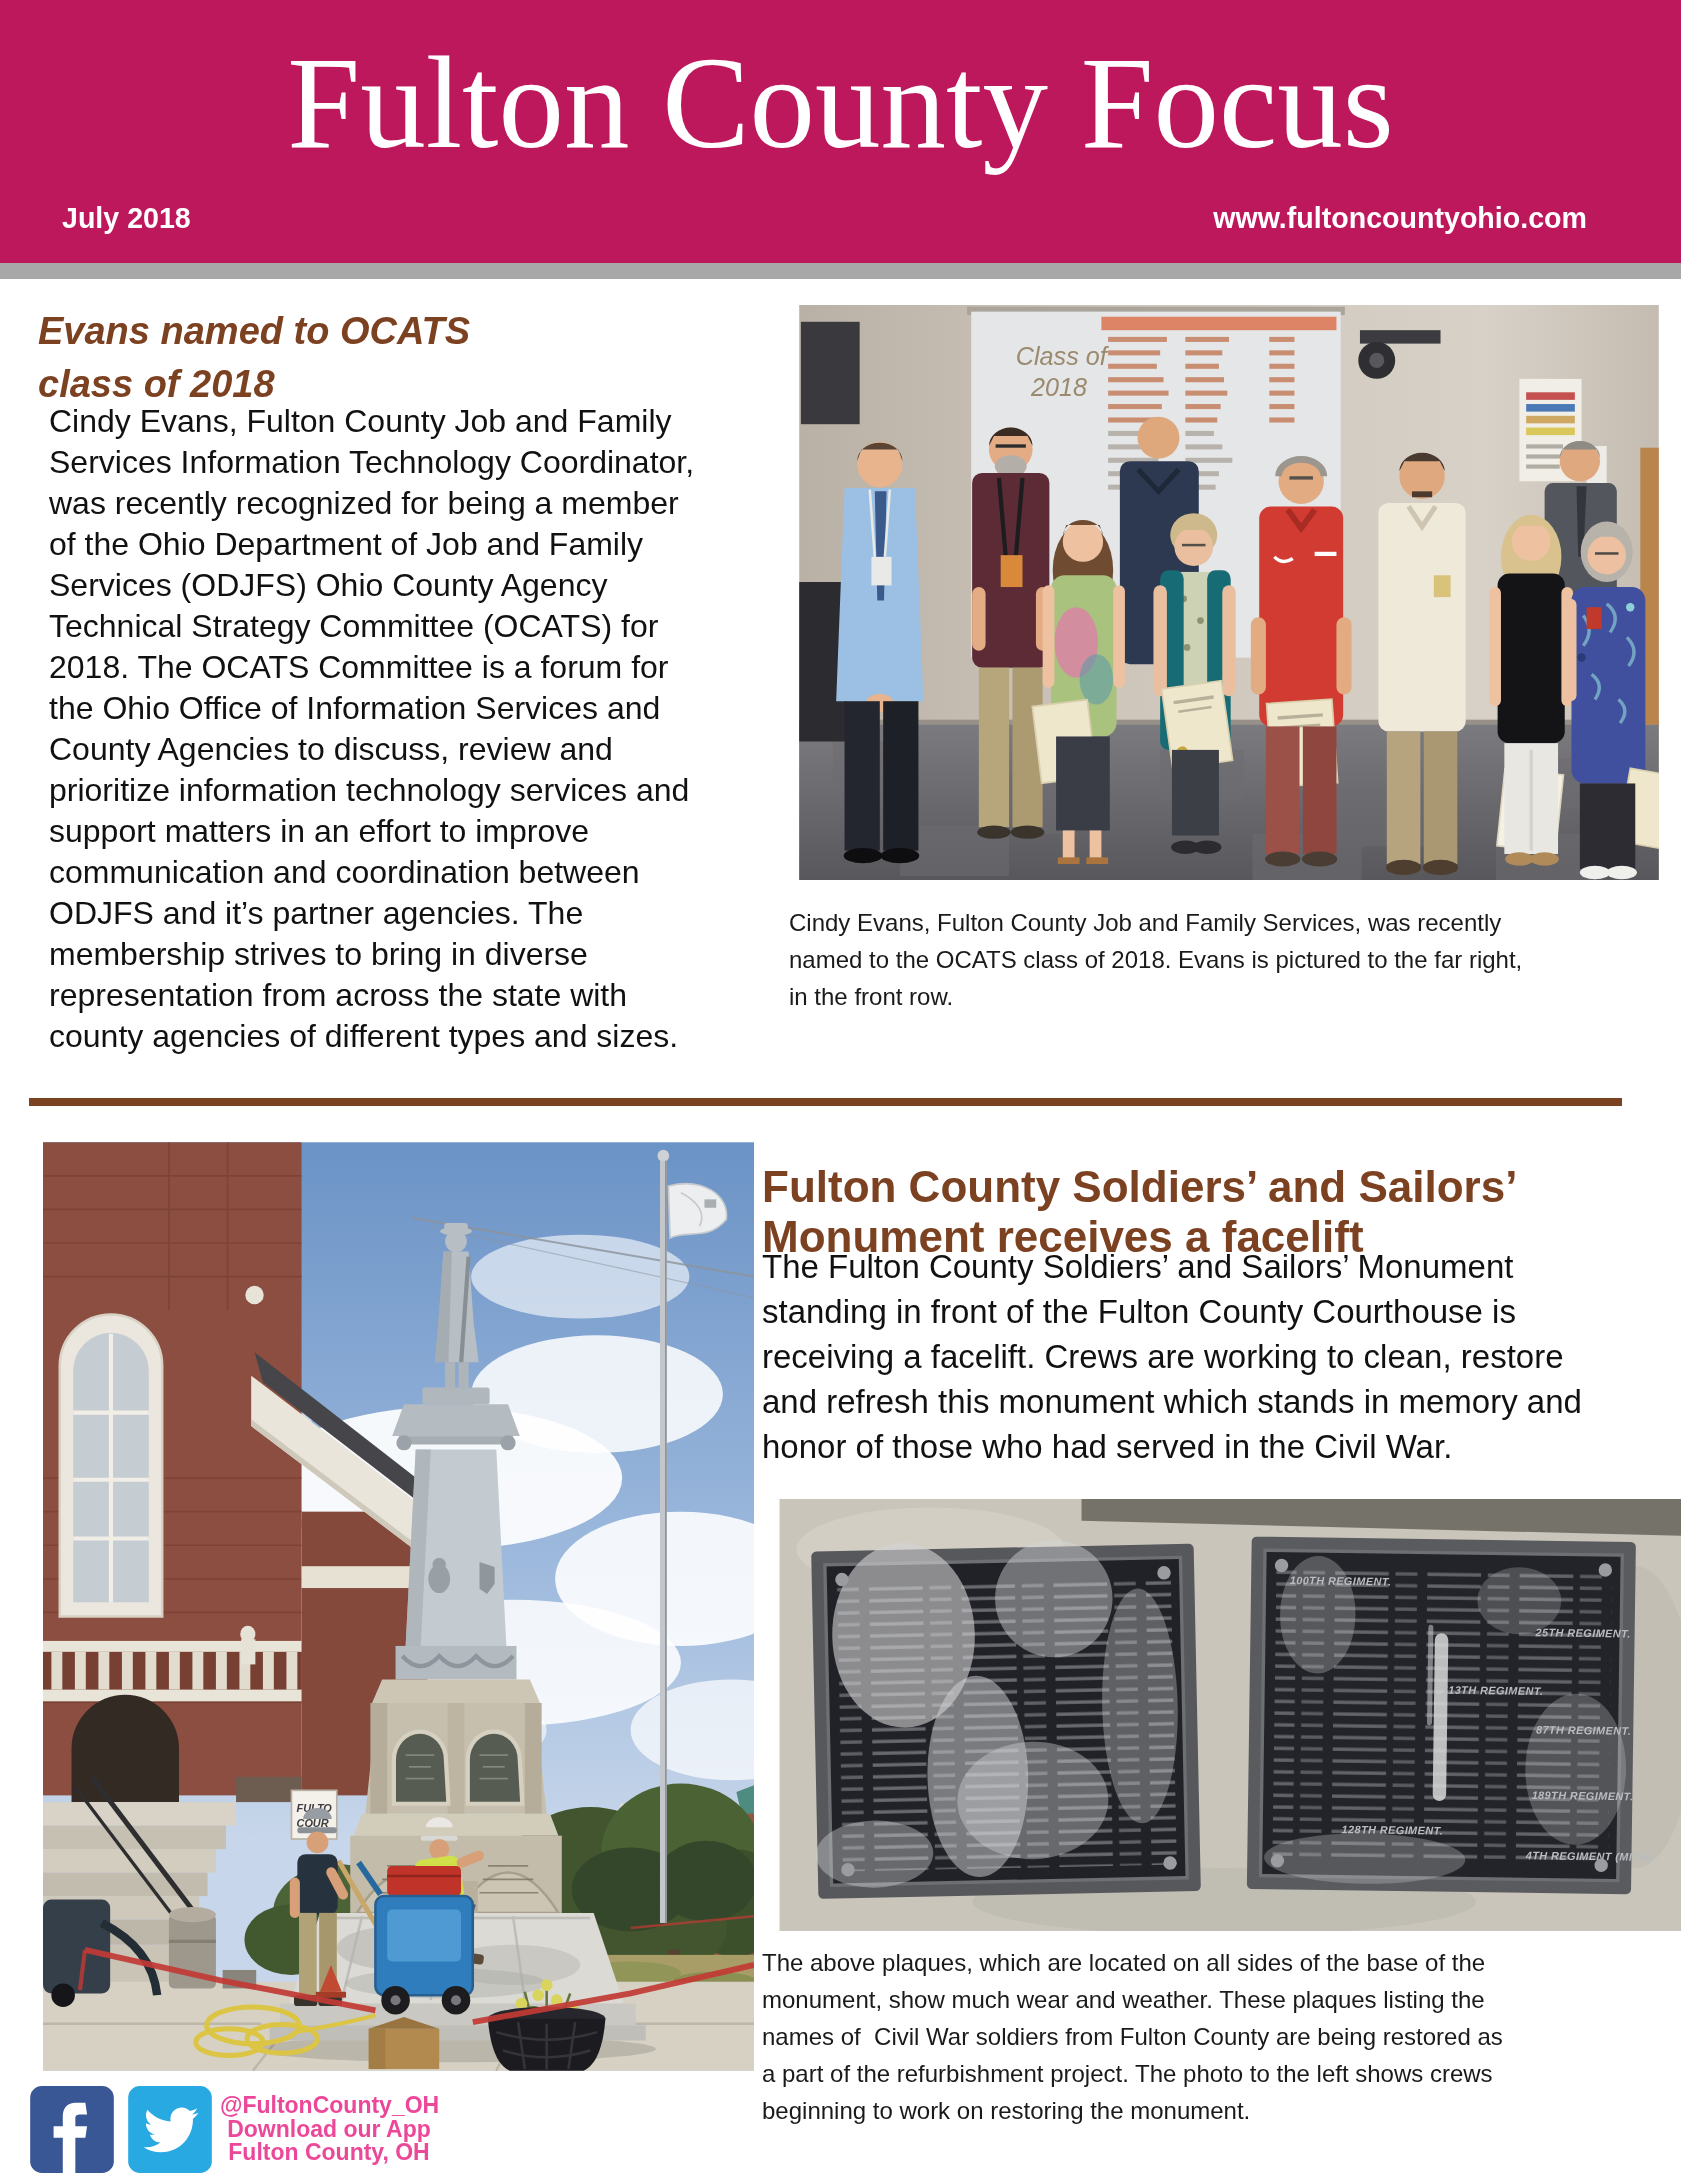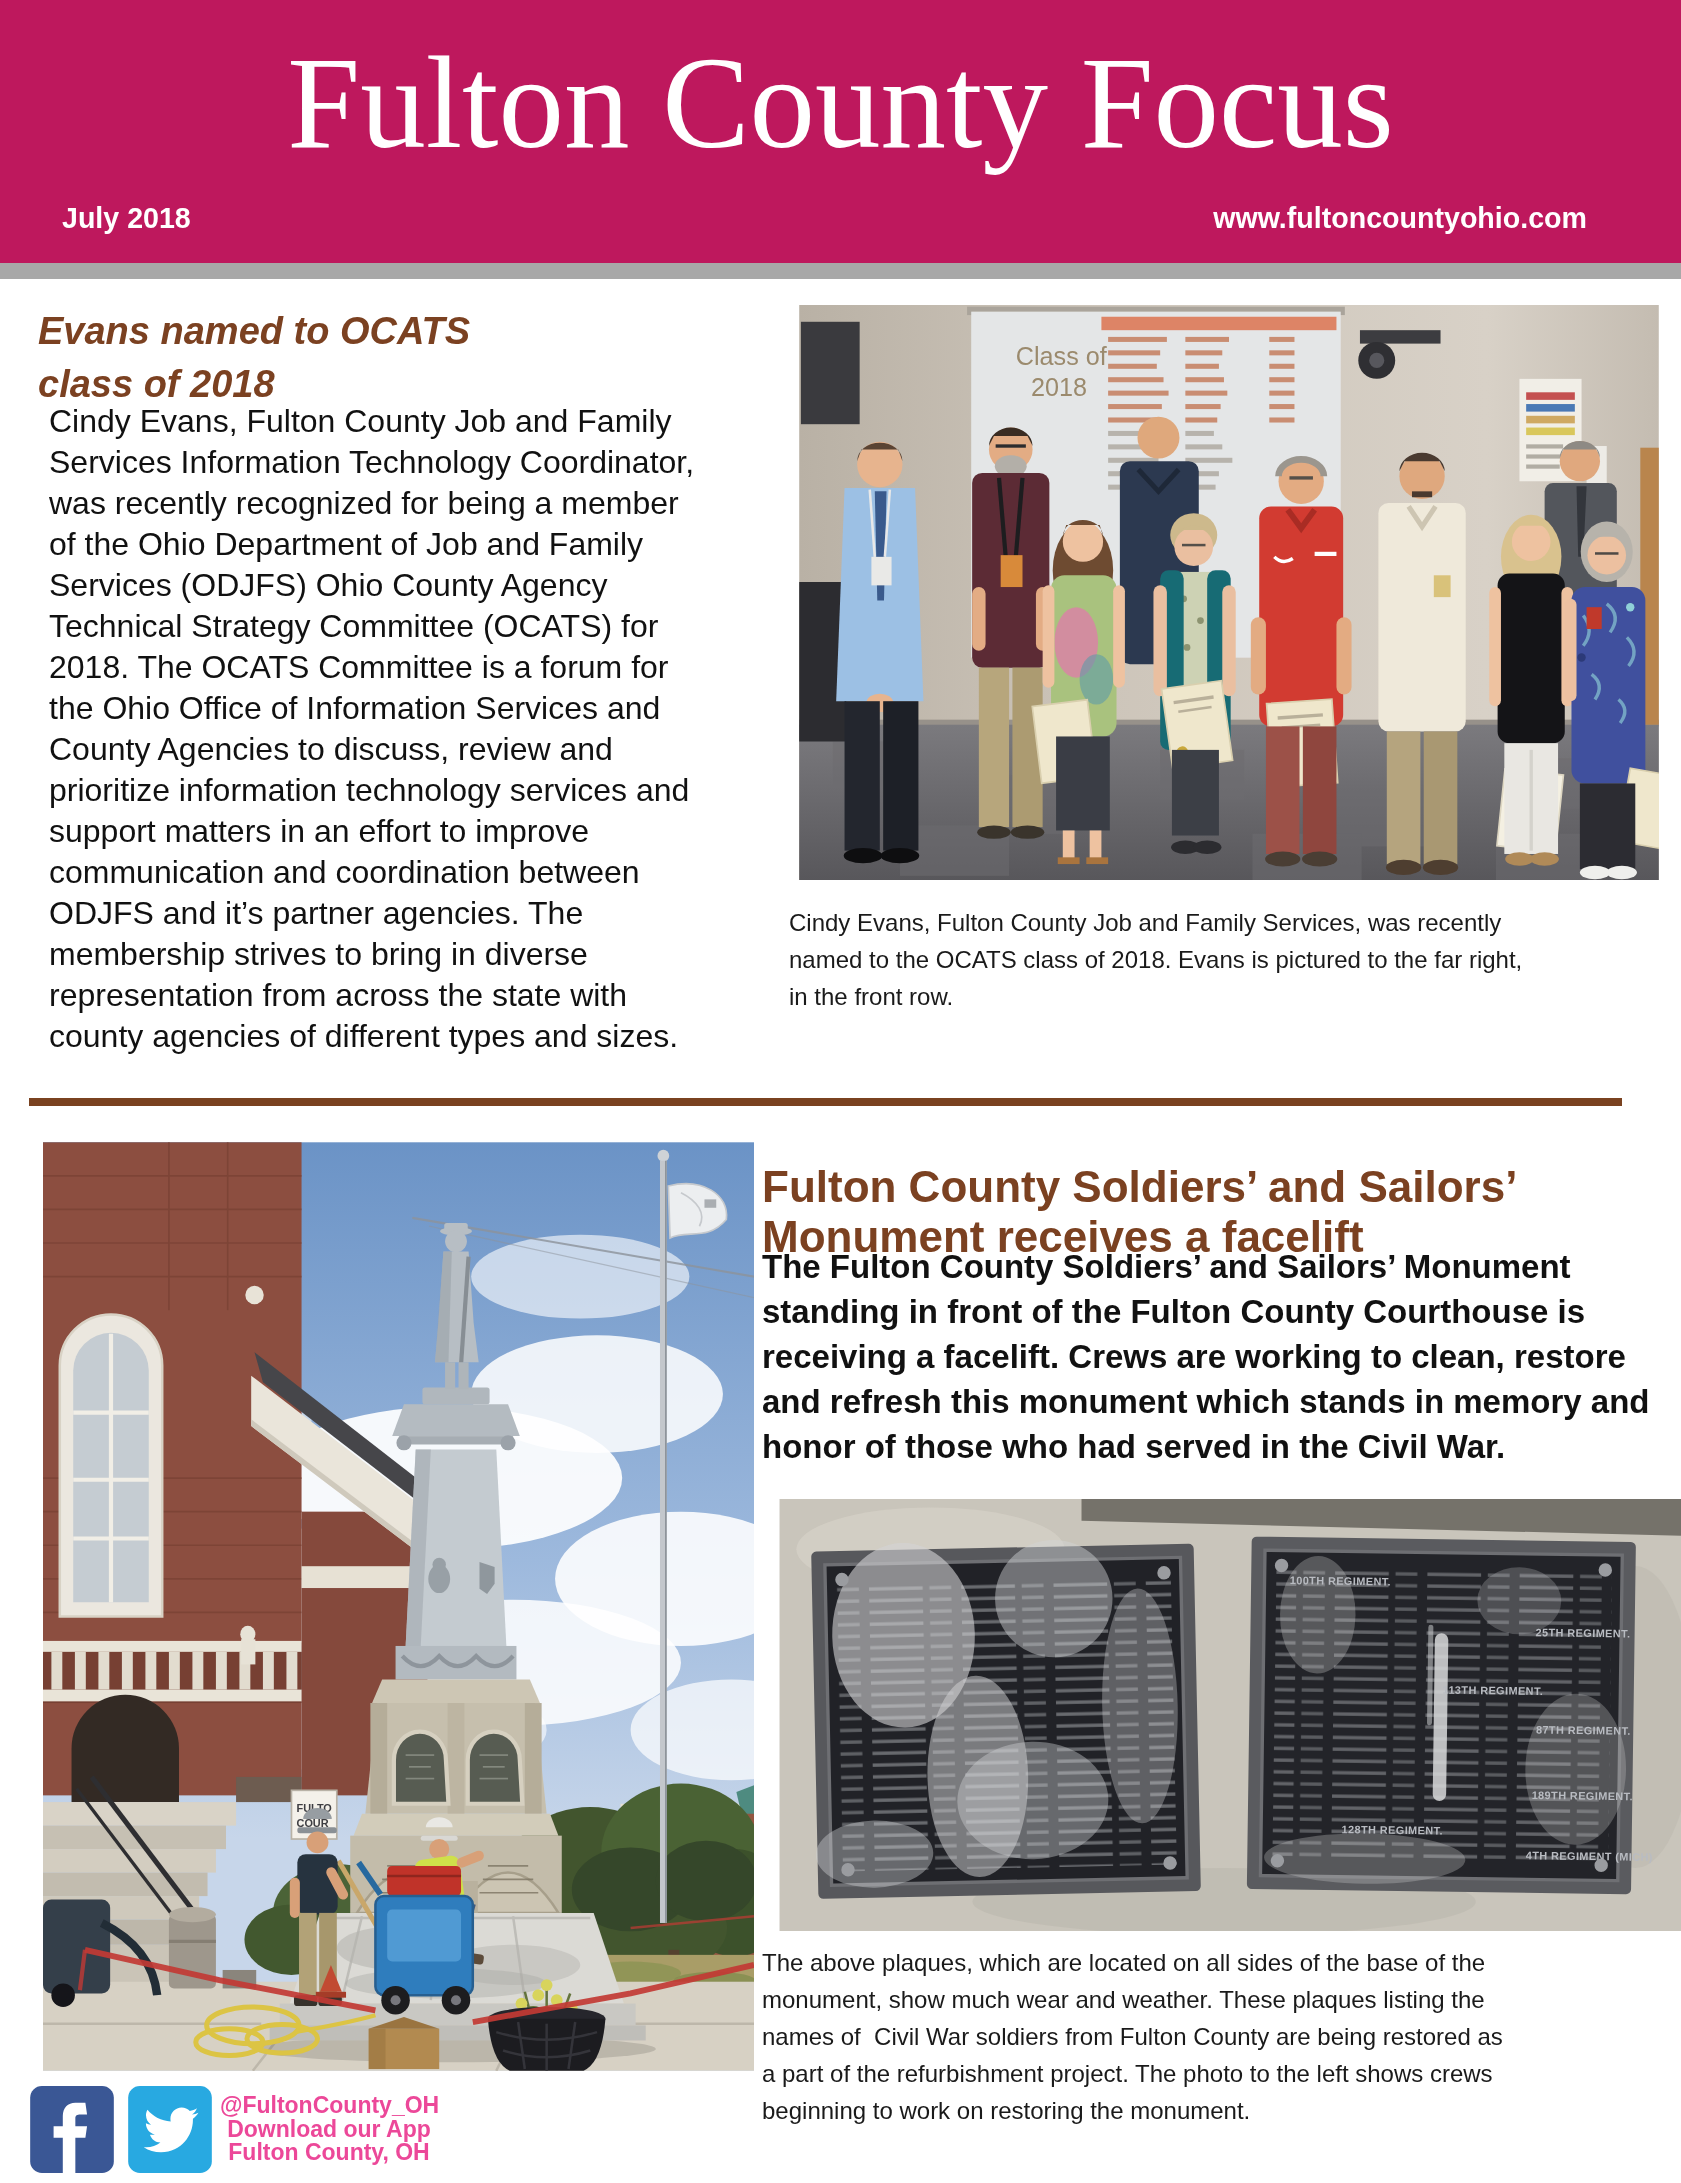--- a/index.html
+++ b/index.html
@@ -11,27 +11,27 @@
   .banner-title{left:0;top:18.5px;width:1681px;text-align:center;color:#ffffff;
                 font-family:"Liberation Serif",serif;font-size:131px;line-height:168px;}
   .banner-date{left:62px;top:202px;color:#ffffff;font-size:28.6px;font-weight:bold;}
   .banner-url{right:94px;top:202px;color:#ffffff;font-size:28.6px;font-weight:bold;}
   .gray-strip{left:0;top:263px;width:1681px;height:16px;background:#a8a8a8;}
   
   .h-brown{color:#7b4121;font-weight:bold;}
   .h1-left{left:38px;top:280px;font-size:38px;line-height:53px;font-style:italic;}
   .body-left{left:49px;top:401px;width:705px;font-size:32px;line-height:41px;}
   .h2-right{left:762px;top:1125px;font-size:44px;line-height:50px;}
-  .body-right{left:762px;top:1244px;width:915px;font-size:33px;line-height:45px;font-weight:bold;}
+  .body-right{left:762px;top:1244px;width:915px;font-size:33px;line-height:45px;}
   .caption{font-size:24px;line-height:37px;color:#1a1a1a;margin-top:16px;}
   .caption-group{left:789px;top:888px;width:873px;}
   .caption-plaques{left:762px;top:1928px;width:915px;}
   .divider{left:29px;top:1098px;width:1593px;height:7.6px;background:#7a4220;}
   
-  figure{margin:0;padding:15px;}
+  figure{margin:0;padding:15px;font-style:italic;}
   .fig-group{left:784px;top:290px;width:860px;height:575px;}
   .fig-monument{left:28px;top:1127px;width:711px;height:929px;}
   .fig-plaques{left:764px;top:1484px;width:907px;height:432px;border-radius:27px;}
   figure svg{display:block;}
   
   .fb-icon{left:30px;top:2086px;}
   .tw-icon{left:128px;top:2086px;}
   .footer-text{left:220px;top:2094px;width:218px;text-align:center;
                font-size:23px;line-height:23.5px;font-weight:bold;color:#ec4899;}
   .ln{white-space:pre;}

